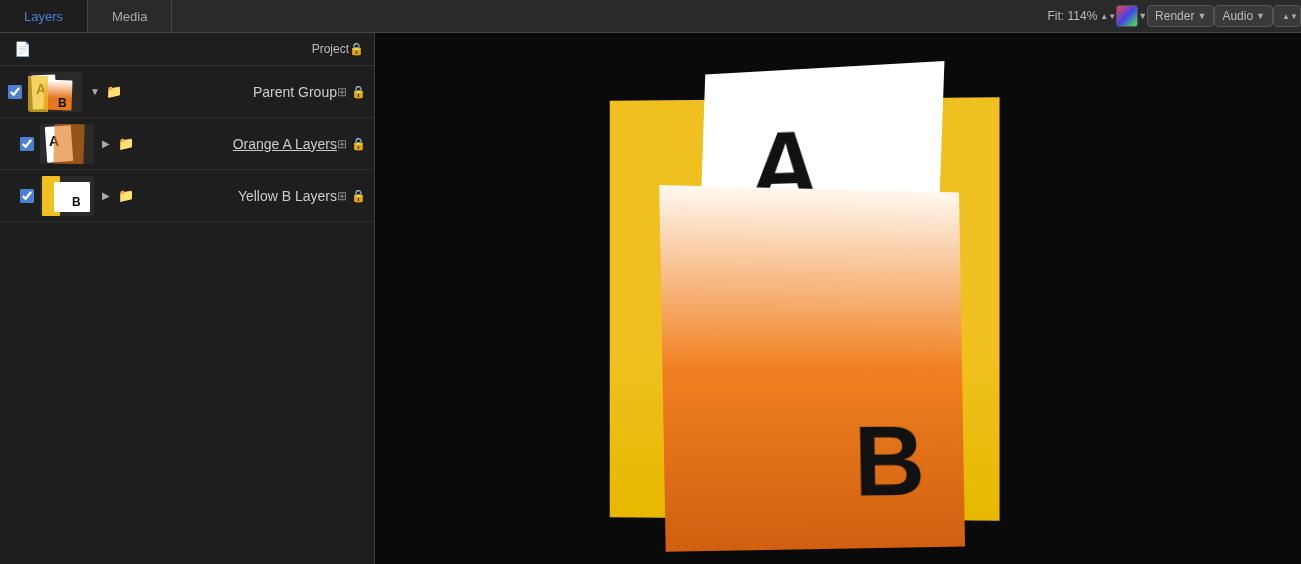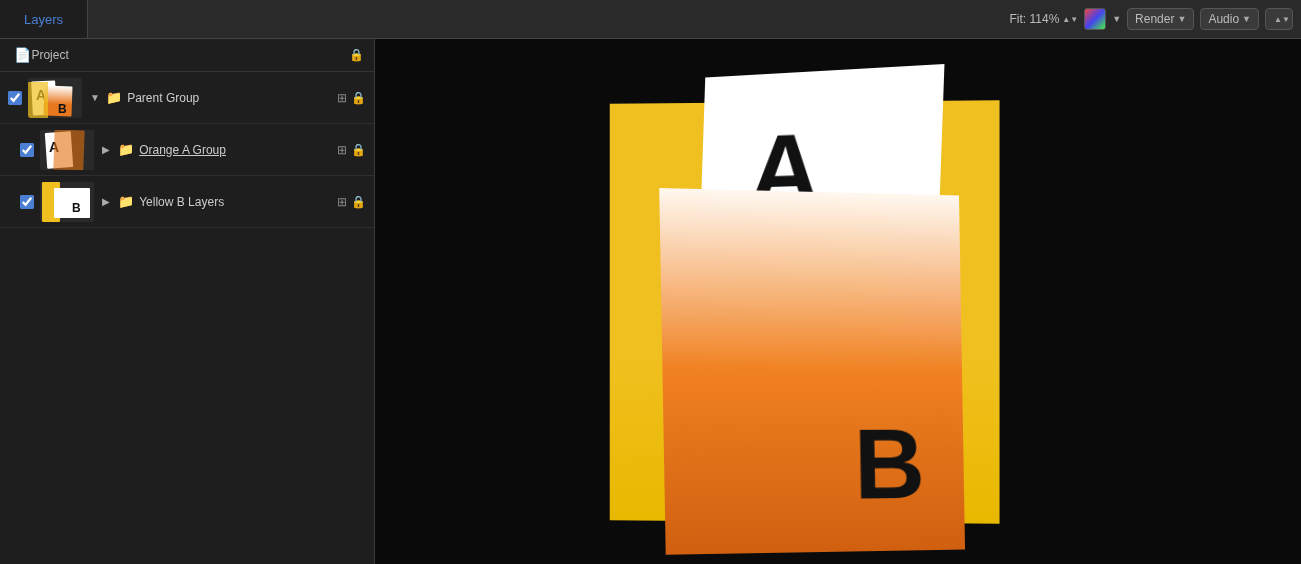--- a/index.html
+++ b/index.html
@@ -13,21 +13,21 @@
       display: flex;
       flex-direction: column;
     }
 
     
     .top-bar {
       display: flex;
       align-items: center;
       background: #2a2a2a;
       border-bottom: 1px solid #444;
-      height: 39px;
+      height: 33px;
       flex-shrink: 0;
     }
     .tab-group {
       display: flex;
       height: 100%;
     }
     .tab {
       display: flex;
       align-items: center;
       justify-content: center;
@@ -42,22 +42,21 @@
     }
     .tab.active {
       color: #4a7fd4;
       background: #1e1e1e;
     }
 
     .top-bar-right {
       display: flex;
       align-items: center;
       margin-left: auto;
-      gap: 6px;
-      padding-right: 8px;
+      padding-right: 0;
     }
     .fit-control {
       display: flex;
       align-items: center;
       font-size: 12px;
       color: #bbb;
       gap: 2px;
     }
     .control-btn {
       display: flex;
@@ -107,20 +106,21 @@
     .project-row {
       display: flex;
       align-items: center;
       padding: 8px 10px 8px 14px;
       border-bottom: 1px solid #333;
     }
     .project-label {
       font-size: 12px;
       color: #bbb;
       flex: 1;
+      text-align: right;
     }
     .row-icons {
       display: flex;
       gap: 4px;
       align-items: center;
     }
     .row-icon {
       font-size: 12px;
       color: #888;
       cursor: pointer;
@@ -166,23 +166,24 @@
       margin-right: 4px;
       width: 12px;
       cursor: pointer;
     }
     .layer-folder-icon {
       font-size: 13px;
       color: #aaa;
       margin-right: 5px;
     }
     .layer-name {
-      font-size: 12px;
+      font-size: 14px;
       color: #ccc;
       flex: 1;
+      text-align: right;
     }
     .layer-name.linked {
       text-decoration: underline;
       color: #ccc;
     }
     .layer-row.indent1 {
       padding-left: 20px;
     }
 
     
@@ -288,20 +289,23 @@
     }
   </style>
 </head>
 <body>
 
 <div class="top-bar">
   <div class="tab-group">
     <div class="tab active">
       <span>Layers</span>
     </div>
+    <div class="tab">
+      <span>Media</span>
+    </div>
   </div>
 
   <div class="top-bar-right">
     <div class="fit-control">
       <span>Fit: 114%</span>
       <span class="stepper">▲▼</span>
     </div>
     <div class="color-swatch"></div>
     <span class="chevron-down">▼</span>
     <div class="control-btn">
@@ -370,21 +374,21 @@
       <div class="layer-thumb thumb-orange-a">
         <svg class="thumb-svg" viewBox="0 0 54 40">
           <rect x="0" y="0" width="54" height="40" fill="#2a2a2a"></rect>
           <rect x="6" y="2" width="26" height="36" fill="#fff" rx="1" transform="rotate(-4 19 20)"></rect>
           <text x="9" y="22" font-size="14" font-weight="bold" fill="#111" font-family="Helvetica">A</text>
           <rect x="14" y="0" width="30" height="40" fill="#e07010" opacity="0.6" rx="1" transform="rotate(2 29 20)"></rect>
         </svg>
       </div>
       <span class="layer-expand">▶</span>
       <span class="layer-folder-icon">📁</span>
-      <span class="layer-name linked">Orange A Group</span>
+      <span class="layer-name linked">Orange A Layers</span>
       <div class="row-icons">
         <span class="row-icon">⊞</span>
         <span class="row-icon">🔒</span>
       </div>
     </div>
 
     <div class="layer-row indent1">
       <input type="checkbox" class="layer-checkbox" checked="" style="">
 
       <div class="layer-thumb thumb-yellow-b">

